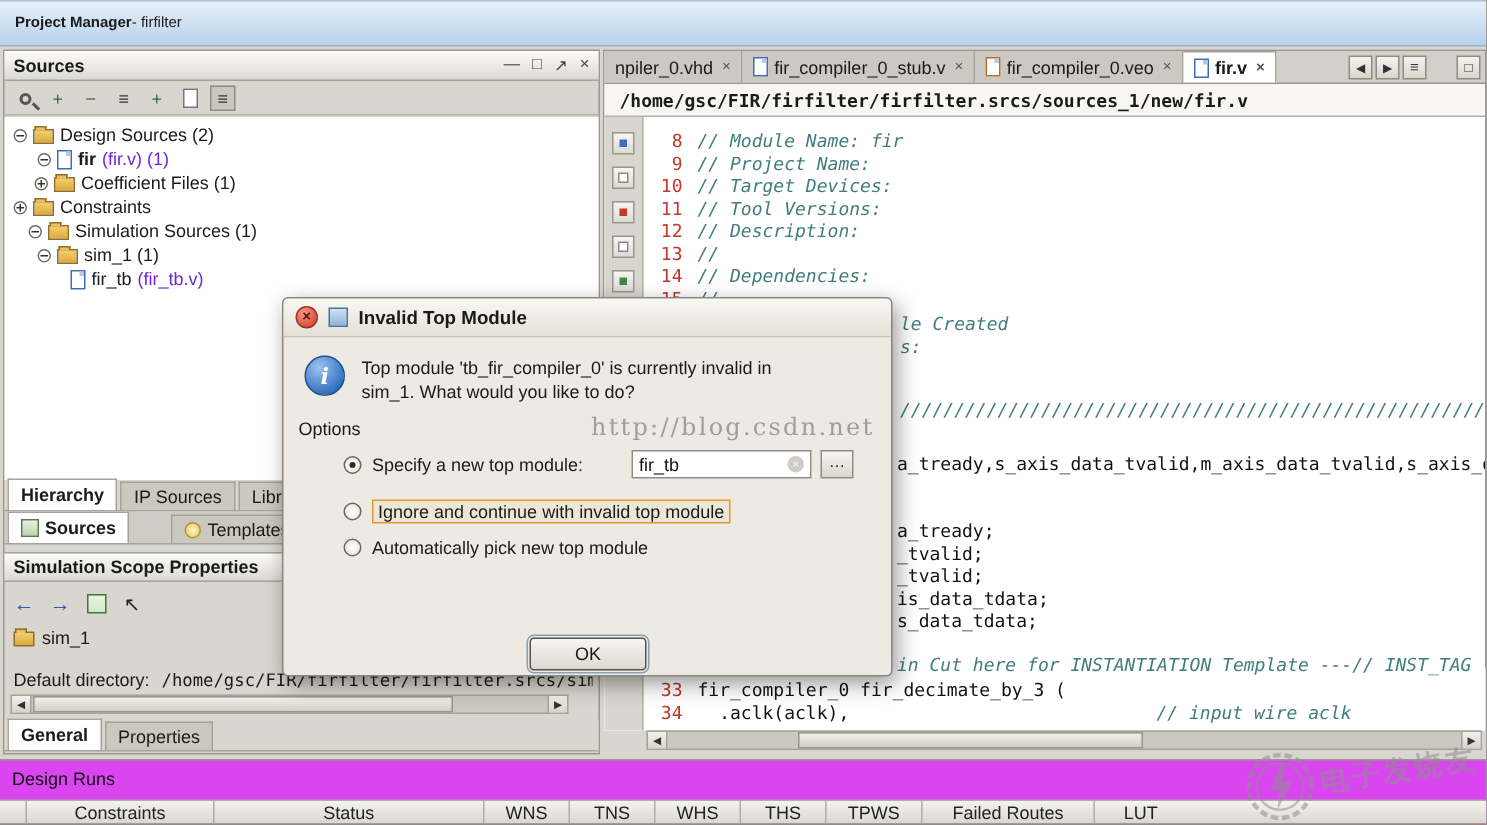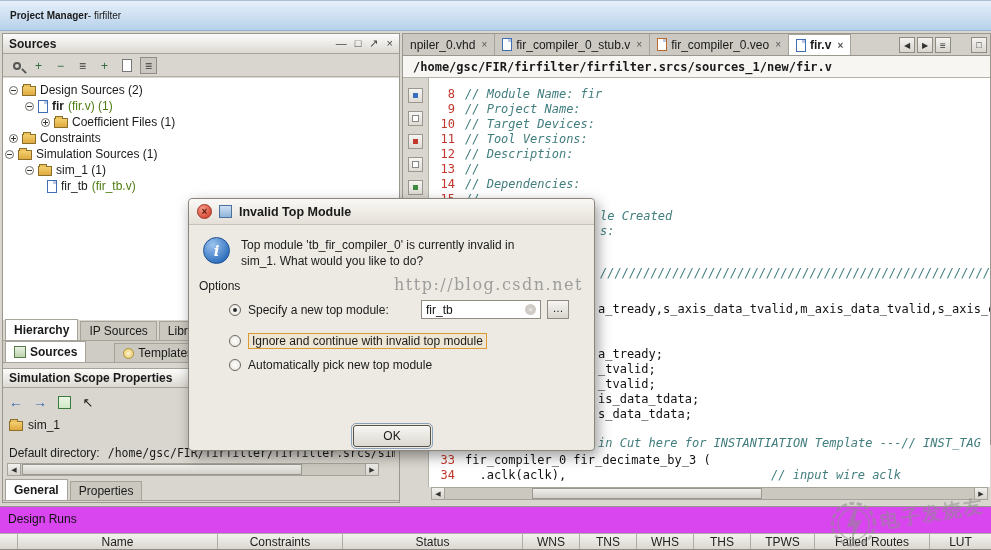--- a/index.html
+++ b/index.html
@@ -18,21 +18,21 @@
   .tbtn{width:17px;height:17px;display:flex;align-items:center;justify-content:center;font-size:12px;color:#2f6a3f;border:1px solid transparent}
   .tbtn.dark{color:#333}
   .tbtn.pressed{border:1px solid #8f8c84;background:#cac7c0}
   .mag{position:relative;width:8px;height:8px;border:2px solid #555;border-radius:50%}
   .mag::after{content:"";position:absolute;left:6px;top:6px;width:6px;height:2px;background:#555;transform:rotate(45deg)}
   .ic-page{width:10px;height:13px;background:#fff;border:1px solid #777}
 
   .s-tree{position:absolute;left:0;top:44px;width:100%;height:242px;background:#fff;overflow:hidden}
   .trow{position:absolute;left:0;height:16px;display:flex;align-items:center;gap:4px;white-space:nowrap}
   .trow .bold{font-weight:bold}
-  .suffix{color:#4d7c0f}
+  .suffix{color:#6d28d9}
   .handle{width:9px;height:9px;flex:none;border:1px solid #6f6c64;border-radius:50%;background:#fff;position:relative}
   .handle::after{content:"";position:absolute;left:1px;right:1px;top:3px;height:1px;background:#333}
   .handle.plus::before{content:"";position:absolute;top:1px;bottom:1px;left:3px;width:1px;background:#333}
   .ic-folder{position:relative;width:14px;height:10px;background:linear-gradient(#f2cf6e,#dfa93f);border:1px solid #8d6f2a;flex:none;margin-top:2px}
   .ic-folder::before{content:"";position:absolute;left:0;top:-3px;width:6px;height:2px;background:#ecc05a;border:1px solid #8d6f2a;border-bottom:none}
   .ic-vf{position:relative;width:10px;height:13px;background:#fff;border:1px solid #3f6eb5;flex:none}
   .ic-vf::after{content:"";position:absolute;right:0;top:0;width:3px;height:3px;background:#b9c8e2}
   .ic-veo{border-color:#c06a2a}
 
   .view-tabs{position:absolute;left:0;top:286px;width:100%;height:21px;display:flex;align-items:flex-end;padding-left:2px;background:#d9d6cf;border-bottom:1px solid #a6a39b}
@@ -155,31 +155,31 @@
         <span class="handle"></span>
         <span class="ic-folder"></span>
         <span>Design Sources (2)</span>
       </div>
       <div class="trow" style="top:20px;padding-left:22px">
         <span class="handle"></span>
         <span class="ic-vf"></span>
         <span class="bold">fir</span>
         <span class="suffix">(fir.v) (1)</span>
       </div>
-      <div class="trow" style="top:36px;padding-left:38px">
+      <div class="trow" style="top:36px;padding-left:20px">
         <span class="handle plus"></span>
         <span class="ic-folder"></span>
         <span>Coefficient Files (1)</span>
       </div>
       <div class="trow" style="top:52px;padding-left:6px">
         <span class="handle plus"></span>
         <span class="ic-folder"></span>
         <span>Constraints</span>
       </div>
-      <div class="trow" style="top:68px;padding-left:2px">
+      <div class="trow" style="top:68px;padding-left:16px">
         <span class="handle"></span>
         <span class="ic-folder"></span>
         <span>Simulation Sources (1)</span>
       </div>
       <div class="trow" style="top:84px;padding-left:22px">
         <span class="handle"></span>
         <span class="ic-folder"></span>
         <span>sim_1 (1)</span>
       </div>
       <div class="trow" style="top:100px;padding-left:44px">
@@ -311,21 +311,20 @@
       <span class="sc-arrow l">◀</span>
       <span class="sc-handle" style="left:100px;width:230px"></span>
       <span class="sc-arrow r">▶</span>
     </div>
   </div>
 
   <div class="design-runs">
     <div class="dr-title">Design Runs</div>
     <div class="dr-header">
       <span class="dr-cell" style="width:18px"></span>
-      <span class="dr-cell" style="width:200px">Name</span>
       <span class="dr-cell" style="width:125px">Constraints</span>
       <span class="dr-cell" style="width:180px">Status</span>
       <span class="dr-cell" style="width:57px">WNS</span>
       <span class="dr-cell" style="width:57px">TNS</span>
       <span class="dr-cell" style="width:57px">WHS</span>
       <span class="dr-cell" style="width:57px">THS</span>
       <span class="dr-cell" style="width:64px">TPWS</span>
       <span class="dr-cell" style="width:115px">Failed Routes</span>
       <span class="dr-cell" style="width:61px;border-right:none">LUT</span>
     </div>

